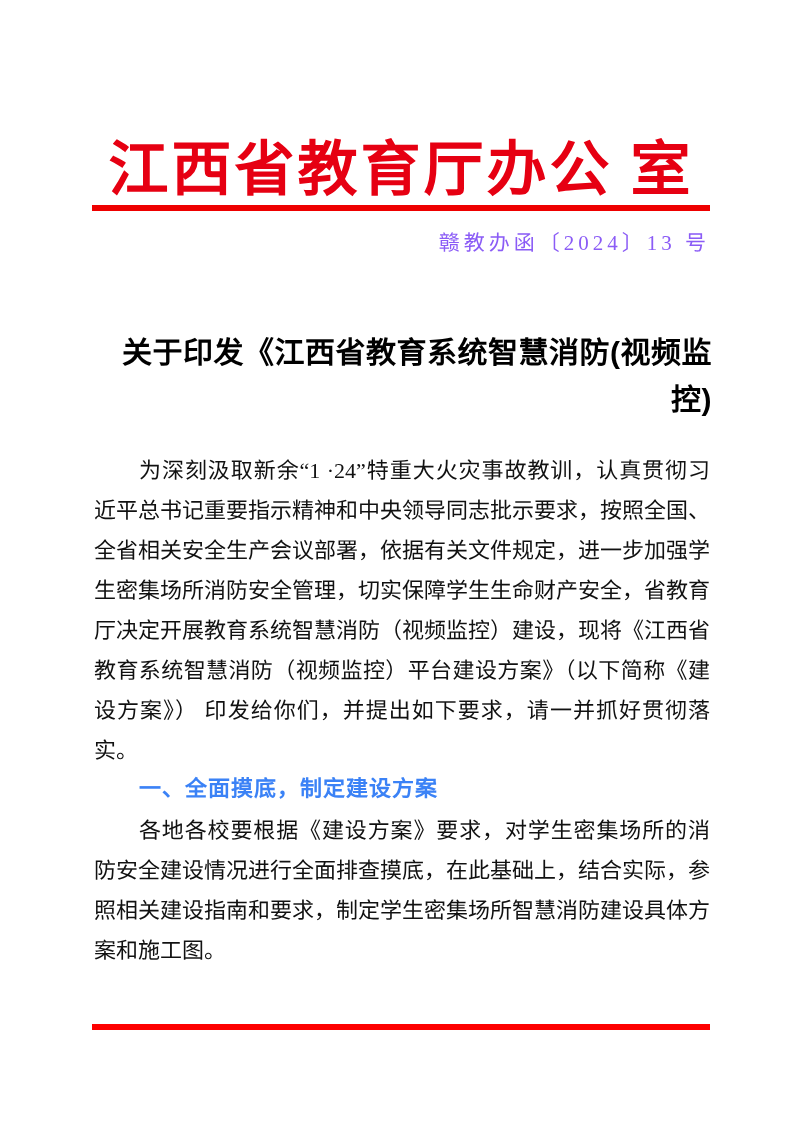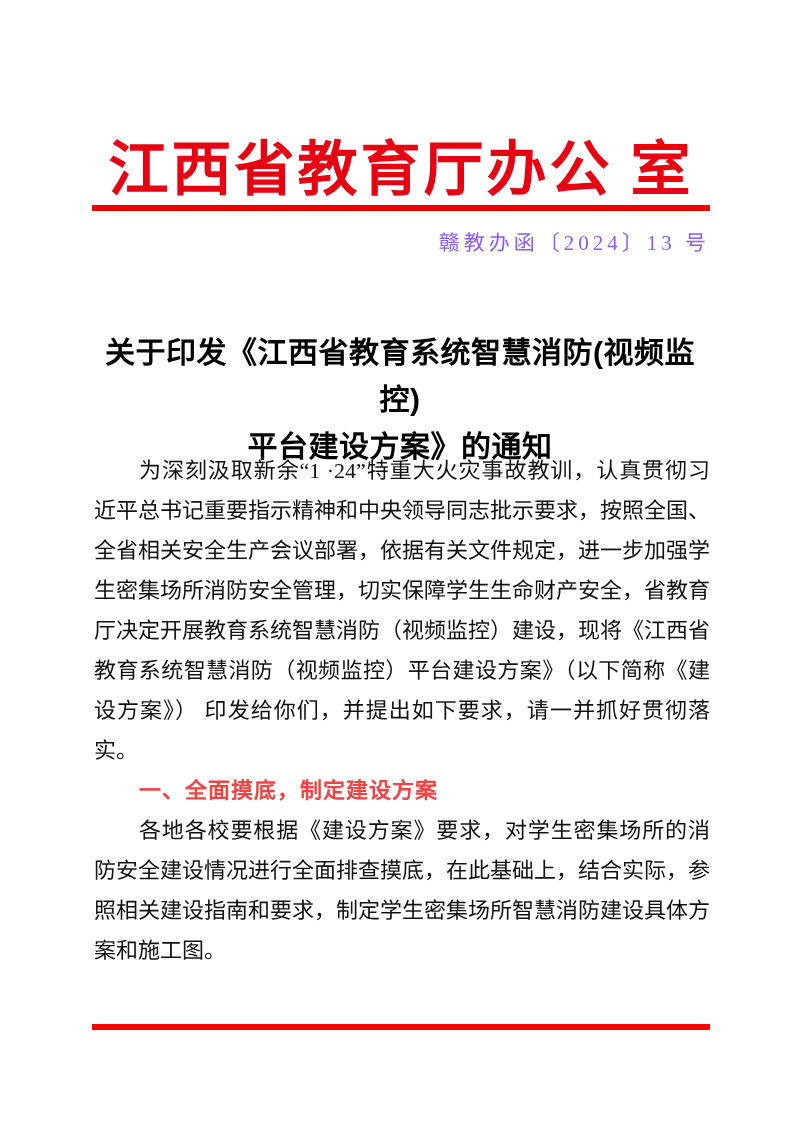--- a/index.html
+++ b/index.html
@@ -58,21 +58,21 @@
     color: #8b5cf6;
     font-family: "Liberation Serif", "DejaVu Serif", serif;
   }
 
   
   .doc-title {
     position: absolute;
     top: 329px;
     left: 88px;
     width: 624px;
-    text-align: center;
+    text-align: right;
     font-size: 30px;
     line-height: 47px;
     font-weight: bold;
     color: #000000;
     letter-spacing: 0.5px;
     font-family: "Liberation Sans", "DejaVu Sans", sans-serif;
   }
 
   
   .content {
@@ -86,23 +86,23 @@
     text-justify: inter-character;
     color: #111111;
     font-family: "Liberation Serif", "DejaVu Serif", serif;
   }
 
   .content p { margin: 0; }
 
   .para-indent { text-indent: 45px; }
 
   .section-heading {
-    font-family: Liberation Sans, sans-serif;
+    font-family: Liberation Mono, monospace;
     font-weight: bold;
-    color: #ef4444;
+    color: #3b82f6;
     letter-spacing: 1px;
   }
 
   
   .footer-rule {
     position: absolute;
     top: 1024px;
     left: 92px;
     width: 618px;
     height: 6px;
@@ -115,21 +115,20 @@
 <div class="page">
 
   <div class="letterhead">江西省教育厅办公 室</div>
 
   <div class="letterhead-rule"></div>
 
   <div class="doc-number">赣教办函〔2024〕13 号</div>
 
   <div class="doc-title">
     <span>关于印发《江西省教育系统智慧消防(视频监控)</span><br>
-    <span>平台建设方案》的通知</span>
   </div>
 
   <div class="content">
     <p class="para-indent">为深刻汲取新余“1 ·24”特重大火灾事故教训，认真贯彻习近平总书记重要指示精神和中央领导同志批示要求，按照全国、全省相关安全生产会议部署，依据有关文件规定，进一步加强学生密集场所消防安全管理，切实保障学生生命财产安全，省教育厅决定开展教育系统智慧消防（视频监控）建设，现将《江西省教育系统智慧消防（视频监控）平台建设方案》（以下简称《建设方案》） 印发给你们，并提出如下要求，请一并抓好贯彻落实。</p>
     <p class="para-indent section-heading">一、全面摸底，制定建设方案</p>
     <p class="para-indent">各地各校要根据《建设方案》要求，对学生密集场所的消防安全建设情况进行全面排查摸底，在此基础上，结合实际，参照相关建设指南和要求，制定学生密集场所智慧消防建设具体方案和施工图。</p>
   </div>
 
   <div class="footer-rule"></div>
 

